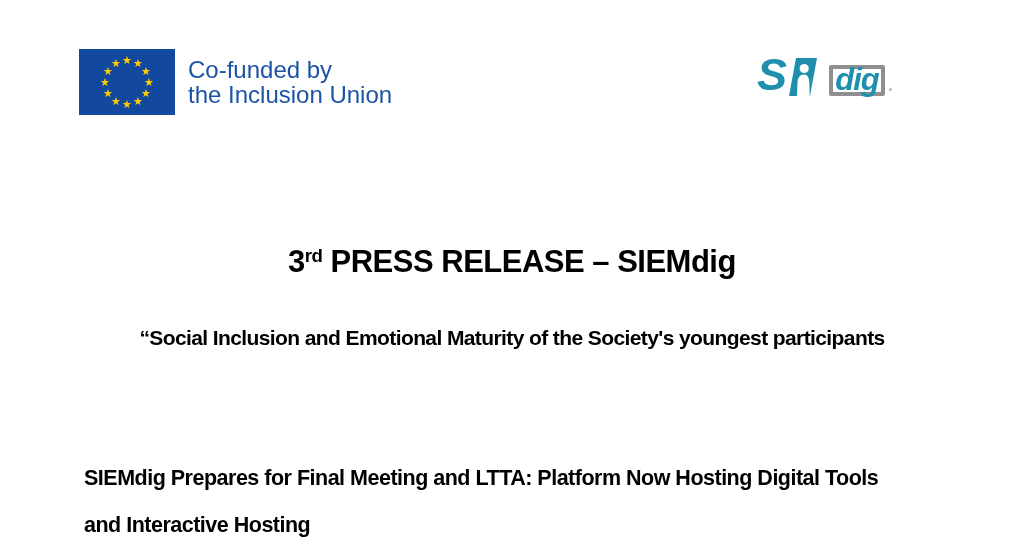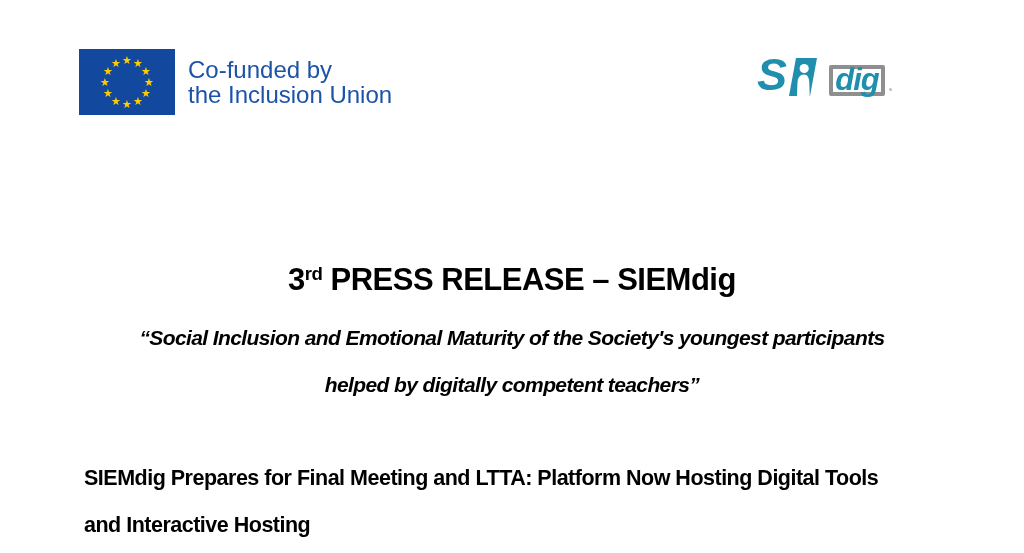--- a/index.html
+++ b/index.html
@@ -94,21 +94,21 @@
     width: 3px;
     height: 3px;
     border-radius: 50%;
     background: #bdbdbd;
     margin: 33px 0 0 4px;
   }
 
   
   .doc-title {
     position: absolute;
-    top: 241px;
+    top: 223px;
     left: 0;
     width: 1024px;
     text-align: center;
     font-size: 31px;
     font-weight: bold;
     color: #000000;
     letter-spacing: -0.5px;
   }
   .doc-title sup {
     font-size: 0.6em;
@@ -120,21 +120,20 @@
     position: absolute;
     top: 314px;
     left: 0;
     width: 1024px;
     text-align: center;
     font-weight: bold;
     font-size: 21px;
     line-height: 47px;
     letter-spacing: -0.6px;
     color: #000000;
-    font-style: italic;
   }
   .doc-headline {
     position: absolute;
     top: 455px;
     left: 84px;
     width: 910px;
     text-align: left;
     font-weight: bold;
     font-size: 21.5px;
     line-height: 47px;
@@ -182,21 +181,20 @@
     </span>
     <span class="tm-dot"></span>
   </div>
 
   <h1 class="doc-title">
     <span>3</span><sup>rd</sup><span> PRESS RELEASE – SIEMdig</span>
   </h1>
 
   <div class="doc-subtitle">
     <div>“Social Inclusion and Emotional Maturity of the Society's youngest participants</div>
-    <div>helped by digitally competent teachers”</div>
   </div>
 
   <div class="doc-headline">
     <div>SIEMdig Prepares for Final Meeting and LTTA: Platform Now Hosting Digital Tools</div>
     <div>and Interactive Hosting</div>
   </div>
 
 </div>
 
 </body></html>

